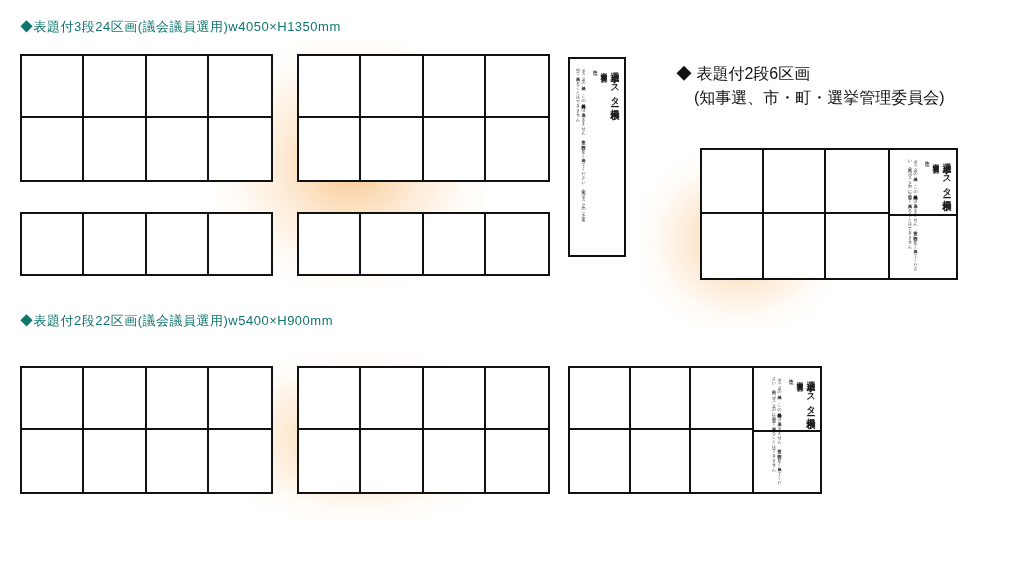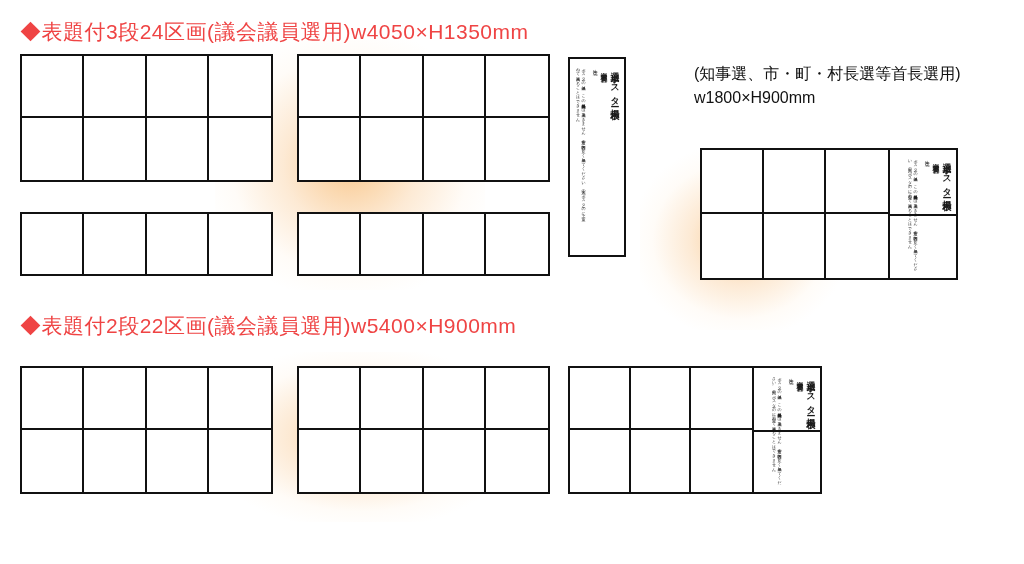--- a/index.html
+++ b/index.html
@@ -11,24 +11,24 @@
     width: 1024px;
     height: 564px;
     position: relative;
     font-family: "Liberation Sans", sans-serif;
     color: #1a1a1a;
     overflow: hidden;
   }
 
   .heading {
     position: absolute;
-    font-size: 21px;
+    font-size: 13px;
     letter-spacing: 0.5px;
     white-space: nowrap;
-    color: #ef4444;
+    color: #0f766e;
   }
 
   .heading-block {
     position: absolute;
     font-size: 16px;
     line-height: 1.5;
     white-space: nowrap;
     color: #111;
   }
   .heading-block .l1 { display: block; }
@@ -156,22 +156,22 @@
 </div>
 
 <div class="plate" style="left:568px; top:57px; width:58px; height:200px;">
   <div class="vtext plate-main">選挙ポスター掲示板</div>
   <div class="vtext plate-sub">選挙管理委員会</div>
   <div class="vtext plate-note-label" style="margin-left:6px;">注意</div>
   <div class="vtext plate-note" style="height:150px; white-space:normal;">ポスターの掲示は、この掲示場所以外には掲示できません。所定の区画内に正しく掲示してください。他人のポスターの上に重ねて掲示することはできません。</div>
 </div>
 
 <div class="heading-block" style="left:676px; top:62px;">
-  <span class="l2">(知事選、市・町・村長選等首長選用)</span>
-  <span class="l3">w1800×H900mm</span>
+  <span class="l1">◆ 表題付2段6区画</span>
+  <span class="l2">(知事選、市・町・選挙管理委員会)</span>
 </div>
 
 <div class="glow" style="left:640px; top:150px; width:200px; height:180px;"></div>
 
 <div class="panel" style="left:700px; top:148px; width:190px; height:132px; grid-template-columns:repeat(3,1fr); grid-template-rows:repeat(2,1fr);">
   <div class="cell"></div>
   <div class="cell"></div>
   <div class="cell last-col"></div>
   <div class="cell last-row"></div>
   <div class="cell last-row"></div>

